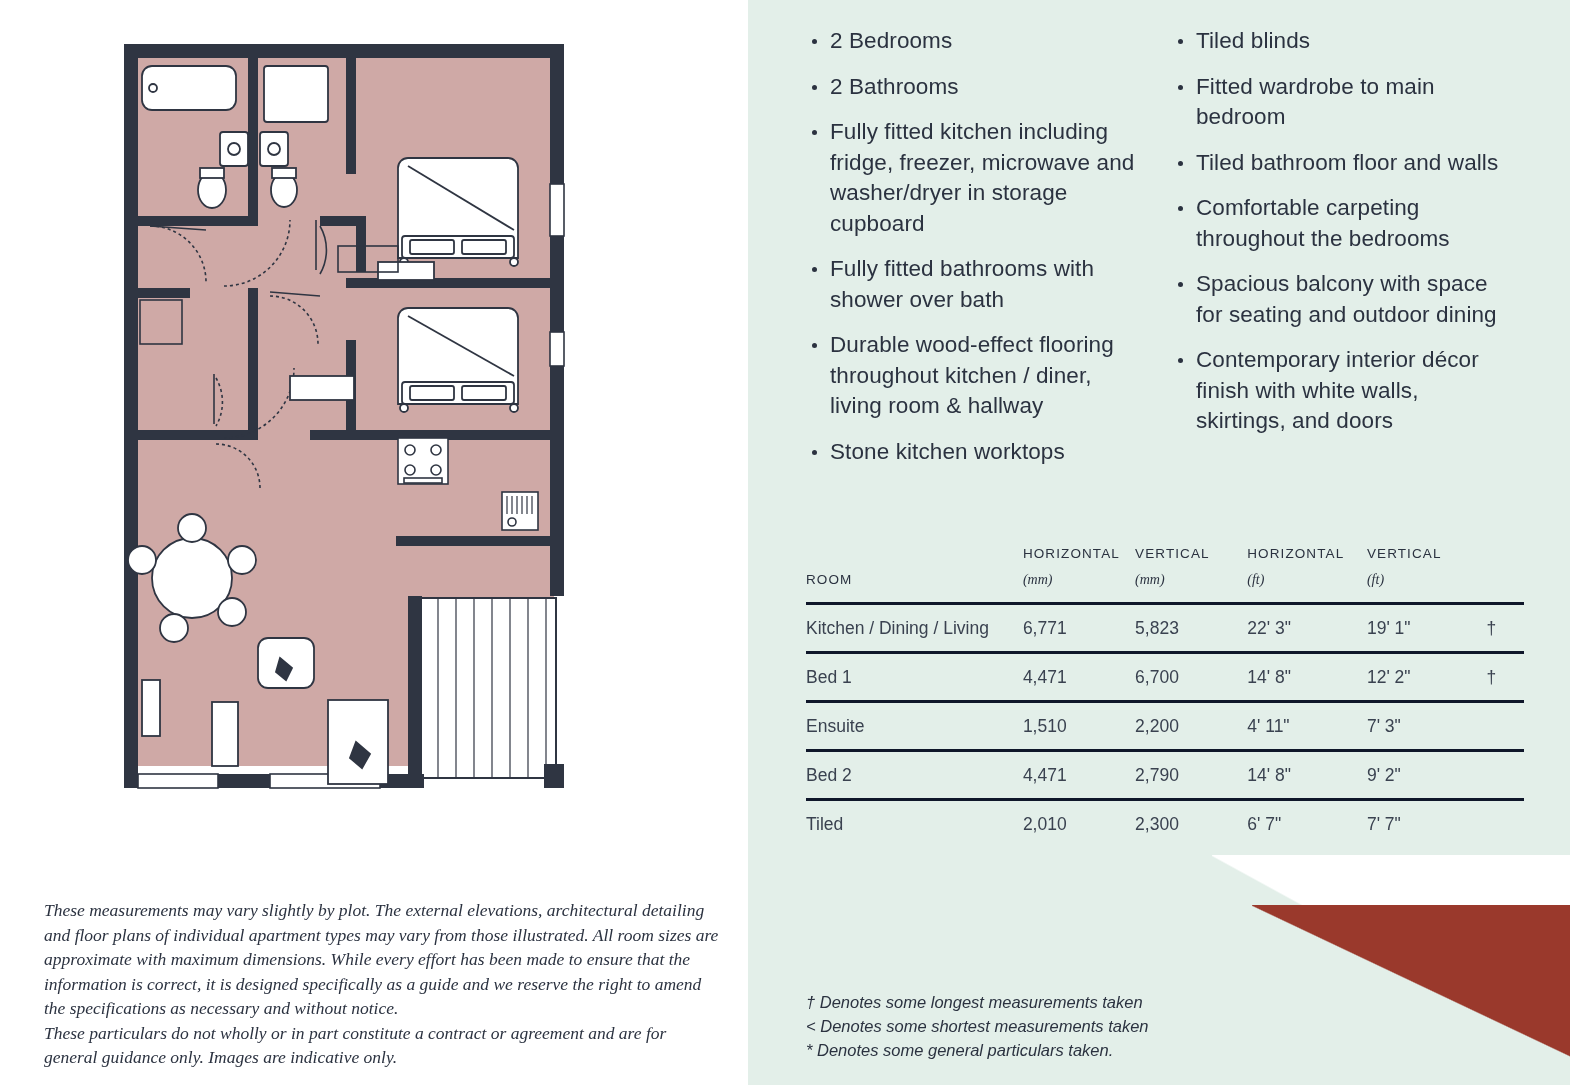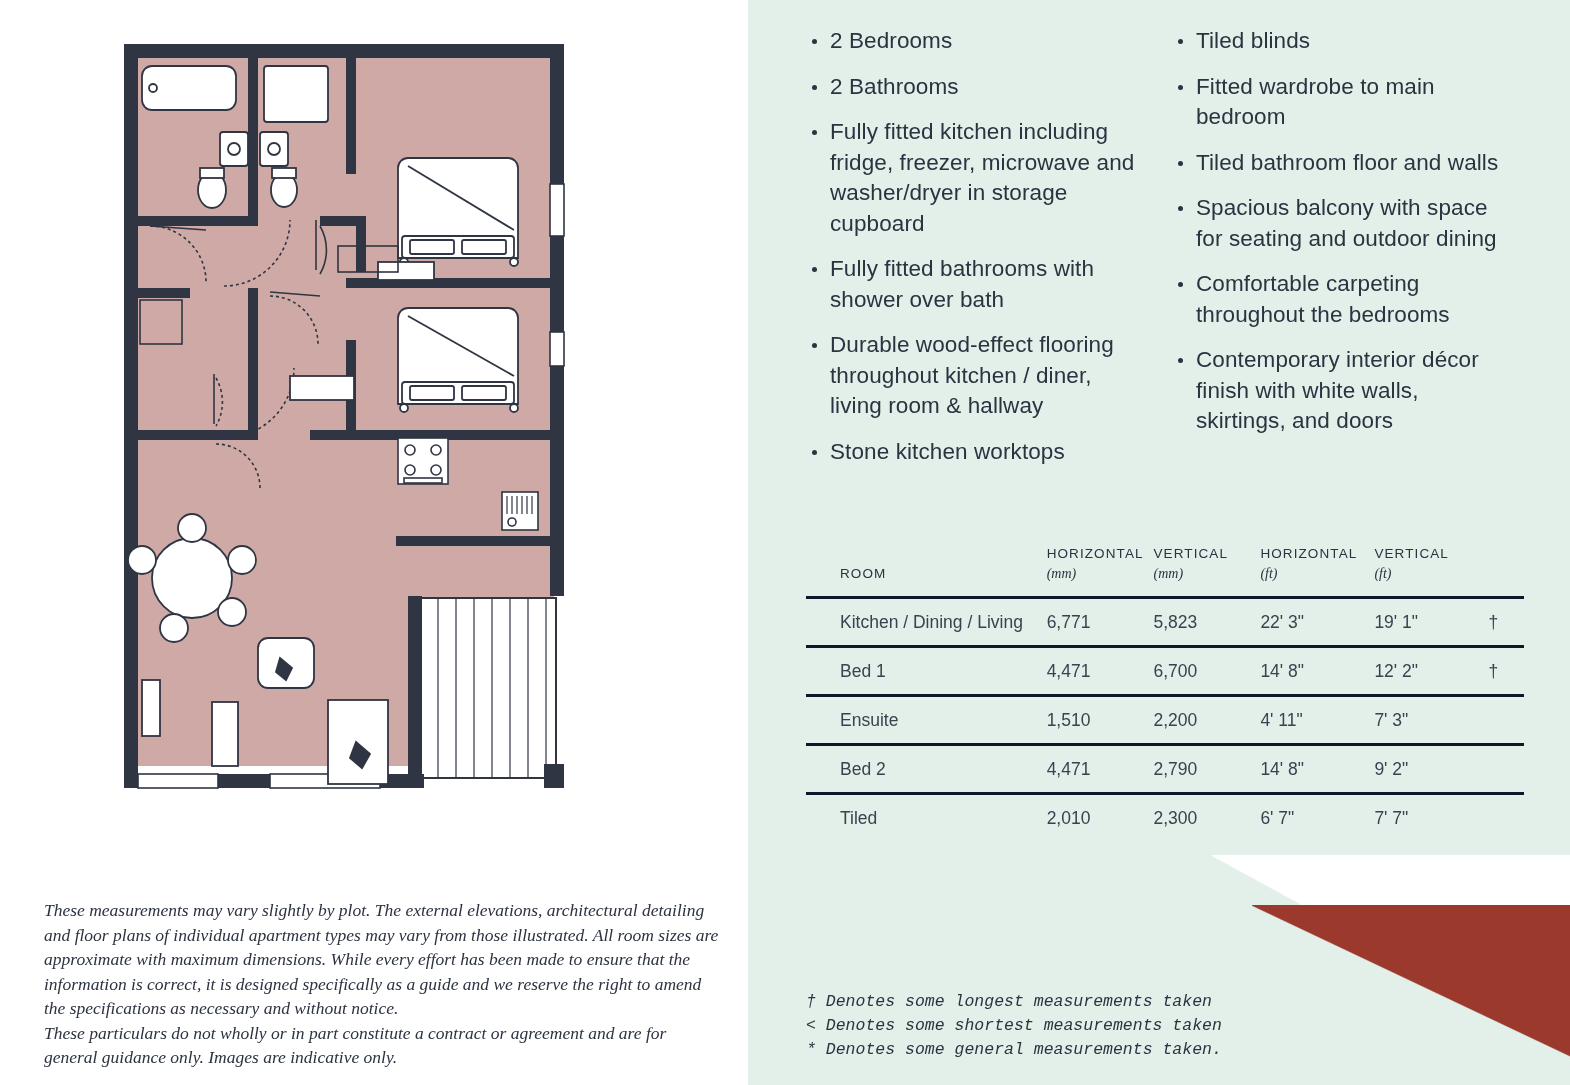--- a/index.html
+++ b/index.html
@@ -63,36 +63,36 @@
   .table .thead{
     display:flex;align-items:flex-end;
     padding:0 0 14px 0;
   }
   .table .thead .cell{
     font-size:13.5px;letter-spacing:1.1px;
     color:#2b3240;line-height:17px;
   }
   .table .thead .cell .unit{
     display:block;font-family:"Liberation Serif",serif;font-style:italic;
-    font-size:14px;letter-spacing:0;margin-top:3px;
+    font-size:14px;letter-spacing:0;margin-top:9px;
   }
   .row{
     display:flex;align-items:center;
     border-top:3px solid #0f172a;
     height:46px;
   }
   .row .cell{font-size:17.5px;color:#3a4250;}
-  .c-room{width:232px;margin-left:34px;}
+  .c-room{width:232px;}
   .c-num{width:120px;}
   .c-ft{width:128px;}
   .c-dag{width:40px;text-align:left;font-size:17px;}
 
   .notes{
     position:absolute;left:58px;top:990px;width:620px;
-    font-family:Liberation Mono, monospace;
+    font-family:Liberation Sans, sans-serif;
     font-style:italic;font-size:16.5px;line-height:24px;color:#2b3240;
     z-index:4;
   }
   .notes p{margin:0;}
 
   
   .tri-white{
     position:absolute;right:0;bottom:0;width:420px;height:230px;
     background:linear-gradient(to top right, transparent 49.6%, #ffffff 50%);
     z-index:2;
@@ -278,22 +278,22 @@
           <li>Fully fitted bathrooms with shower over bath</li>
           <li>Durable wood-effect flooring throughout kitchen / diner, living room &amp; hallway</li>
           <li>Stone kitchen worktops</li>
         </ul>
       </div>
       <div class="feat-col">
         <ul class="feat">
           <li>Tiled blinds</li>
           <li>Fitted wardrobe to main bedroom</li>
           <li>Tiled bathroom floor and walls</li>
+          <li>Comfortable carpeting throughout the bedrooms</li>
           <li>Spacious balcony with space for seating and outdoor dining</li>
-          <li>Comfortable carpeting throughout the bedrooms</li>
           <li>Contemporary interior décor finish with white walls, skirtings, and doors</li>
         </ul>
       </div>
     </div>
 
     <div class="table">
       <div class="thead">
         <div class="cell c-room">ROOM</div>
         <div class="cell c-num">
           <span>HORIZONTAL</span>
@@ -352,20 +352,20 @@
         <div class="cell c-num">2,300</div>
         <div class="cell c-ft">6' 7"</div>
         <div class="cell c-ft">7' 7"</div>
         <div class="cell c-dag"></div>
       </div>
     </div>
 
     <div class="notes">
       <p>† Denotes some longest measurements taken</p>
       <p>&lt; Denotes some shortest measurements taken</p>
-      <p>* Denotes some general measurements taken.</p>
+      <p>* Denotes some general particulars taken.</p>
     </div>
 
     <div class="tri-white"></div>
     <div class="tri-red"></div>
   </div>
 
 </div>
 
 </body></html>

